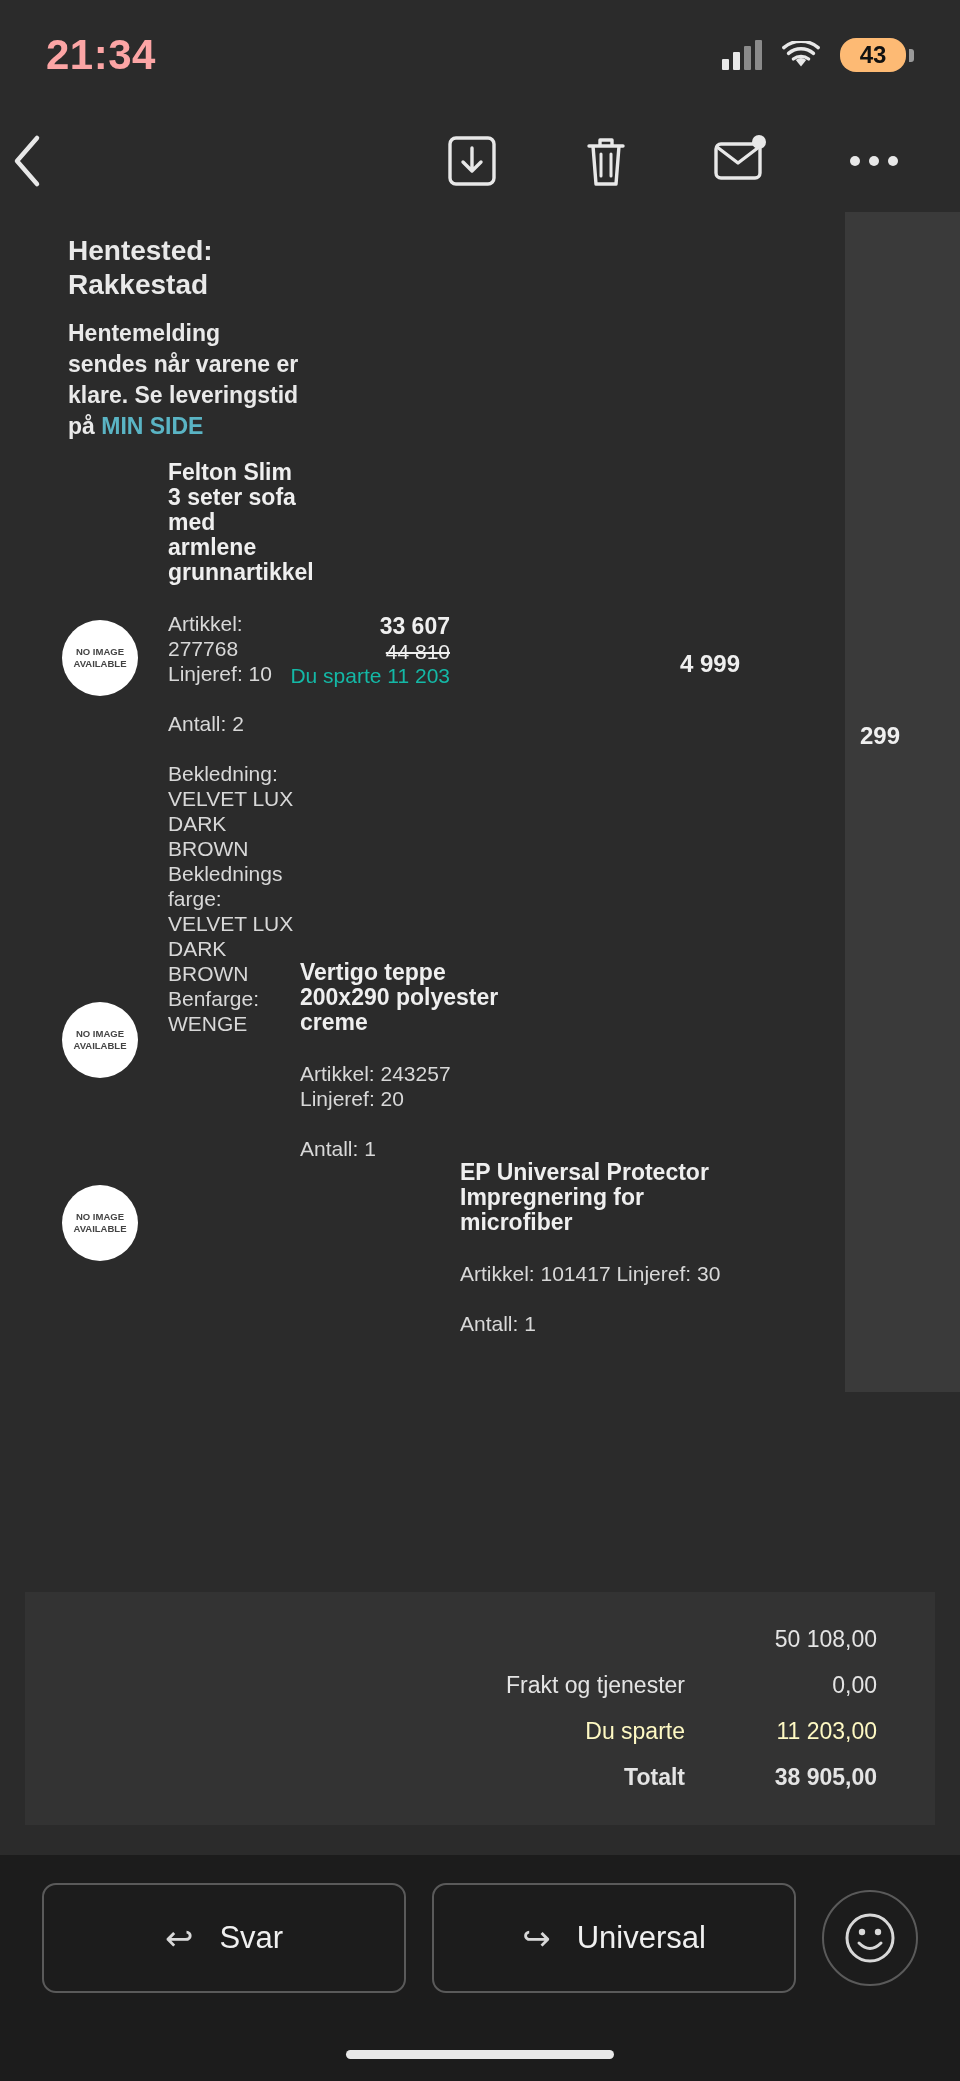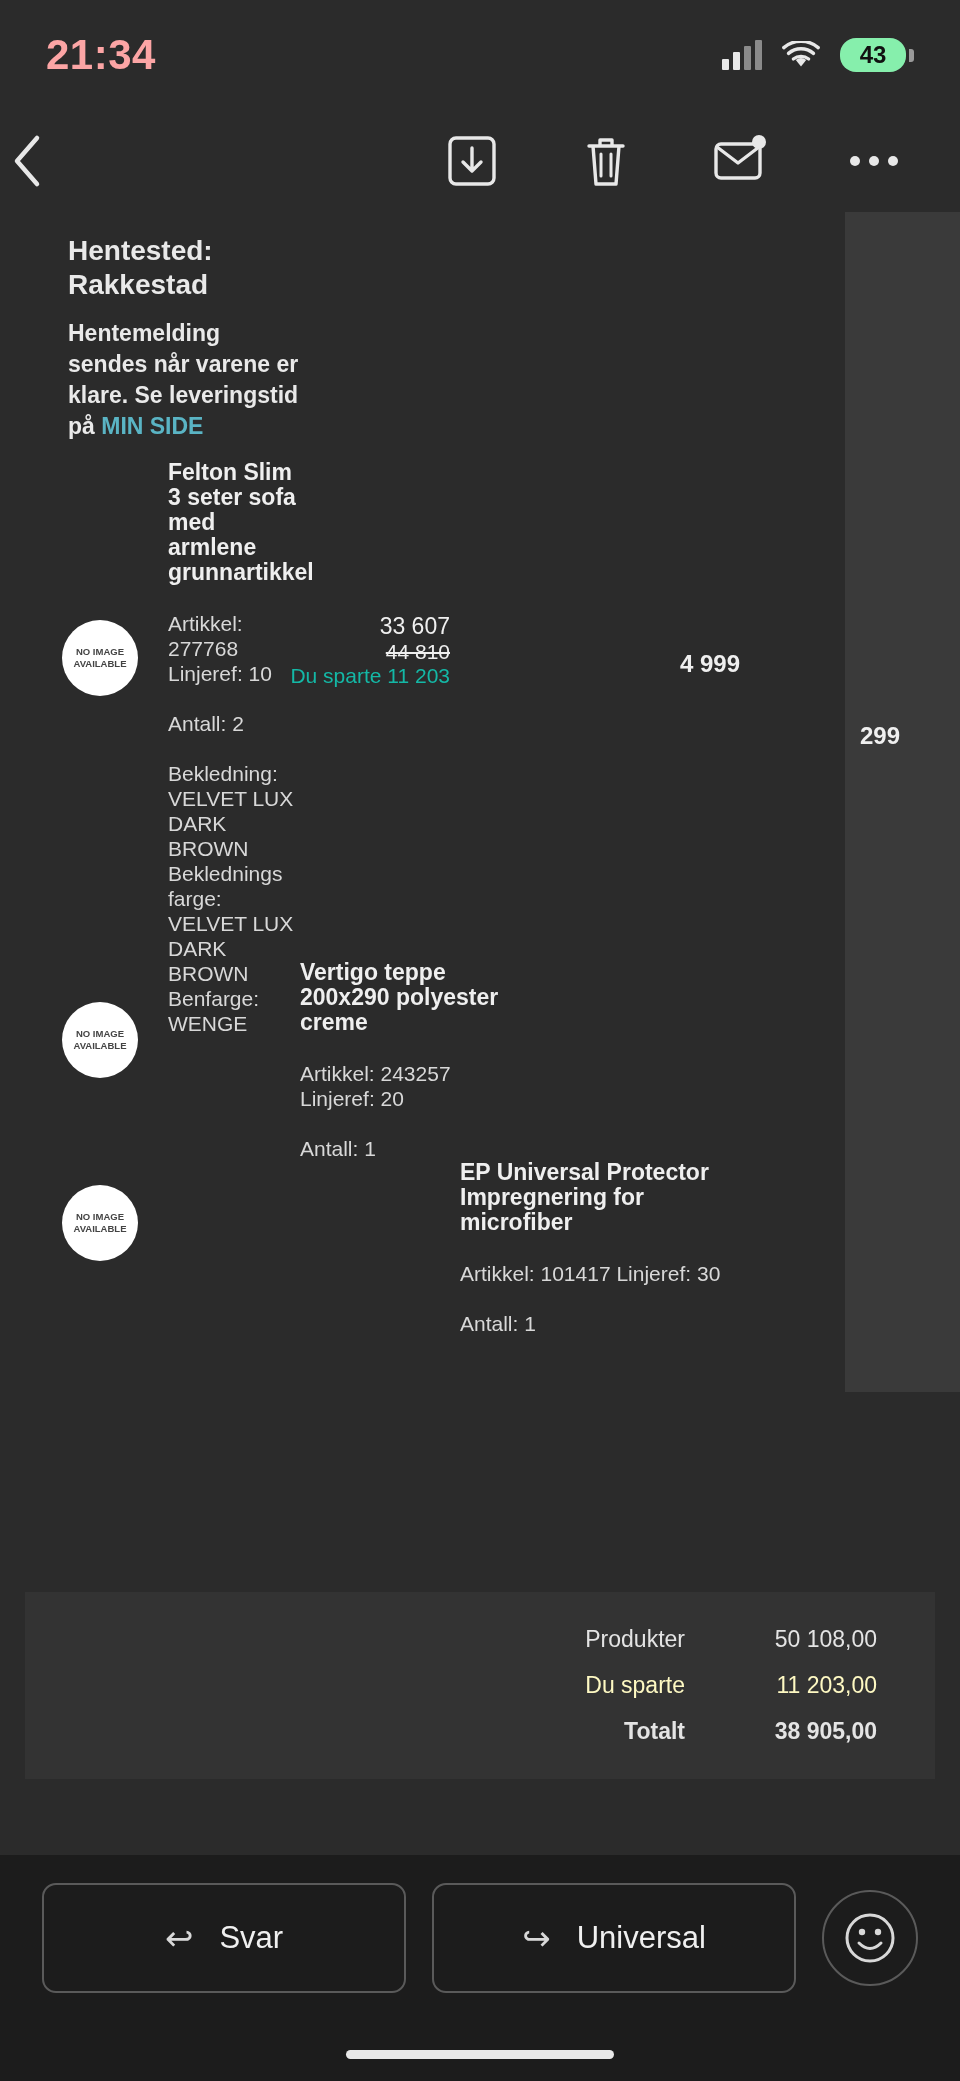--- a/index.html
+++ b/index.html
@@ -63,21 +63,21 @@
   .wifi-icon svg { display:block; }
 
   .battery {
     display: flex;
     align-items: center;
   }
   .battery-body {
     width: 66px;
     height: 34px;
     border-radius: 16px;
-    background: #86efac;
+    background: #fdba74;
     color: #111;
     font-size: 24px;
     font-weight: bold;
     display: flex;
     align-items: center;
     justify-content: center;
   }
   .battery-cap {
     width: 5px; height: 13px;
     background: #9a9a9a;
@@ -199,21 +199,21 @@
     line-height: 25px;
     margin-top: 26px;
   }
   .p-price-block {
     position: absolute;
     text-align: right;
   }
   .p-price {
     color: #efefef;
     font-size: 23px;
-    font-weight: normal;
+    font-weight: bold;
   }
   .p-price-old {
     color: #efefef;
     font-size: 21px;
     text-decoration: line-through;
   }
   .p-save {
     color: #14b8a6;
     font-size: 21px;
     white-space: nowrap;
@@ -447,22 +447,25 @@
           <div class="p-meta" style="white-space:pre-line;">Artikkel: 101417 Linjeref: 30
 
 Antall: 1</div>
         </div>
       </div>
 
     </div>
 
     <div class="totals">
       <div class="trow">
-        <div class="tlabel">Produkter</div>
         <div class="tval">50 108,00</div>
+      </div>
+      <div class="trow">
+        <div class="tlabel">Frakt og tjenester</div>
+        <div class="tval">0,00</div>
       </div>
       <div class="trow red">
         <div class="tlabel">Du sparte</div>
         <div class="tval">11 203,00</div>
       </div>
       <div class="trow bold">
         <div class="tlabel">Totalt</div>
         <div class="tval">38 905,00</div>
       </div>
     </div>

